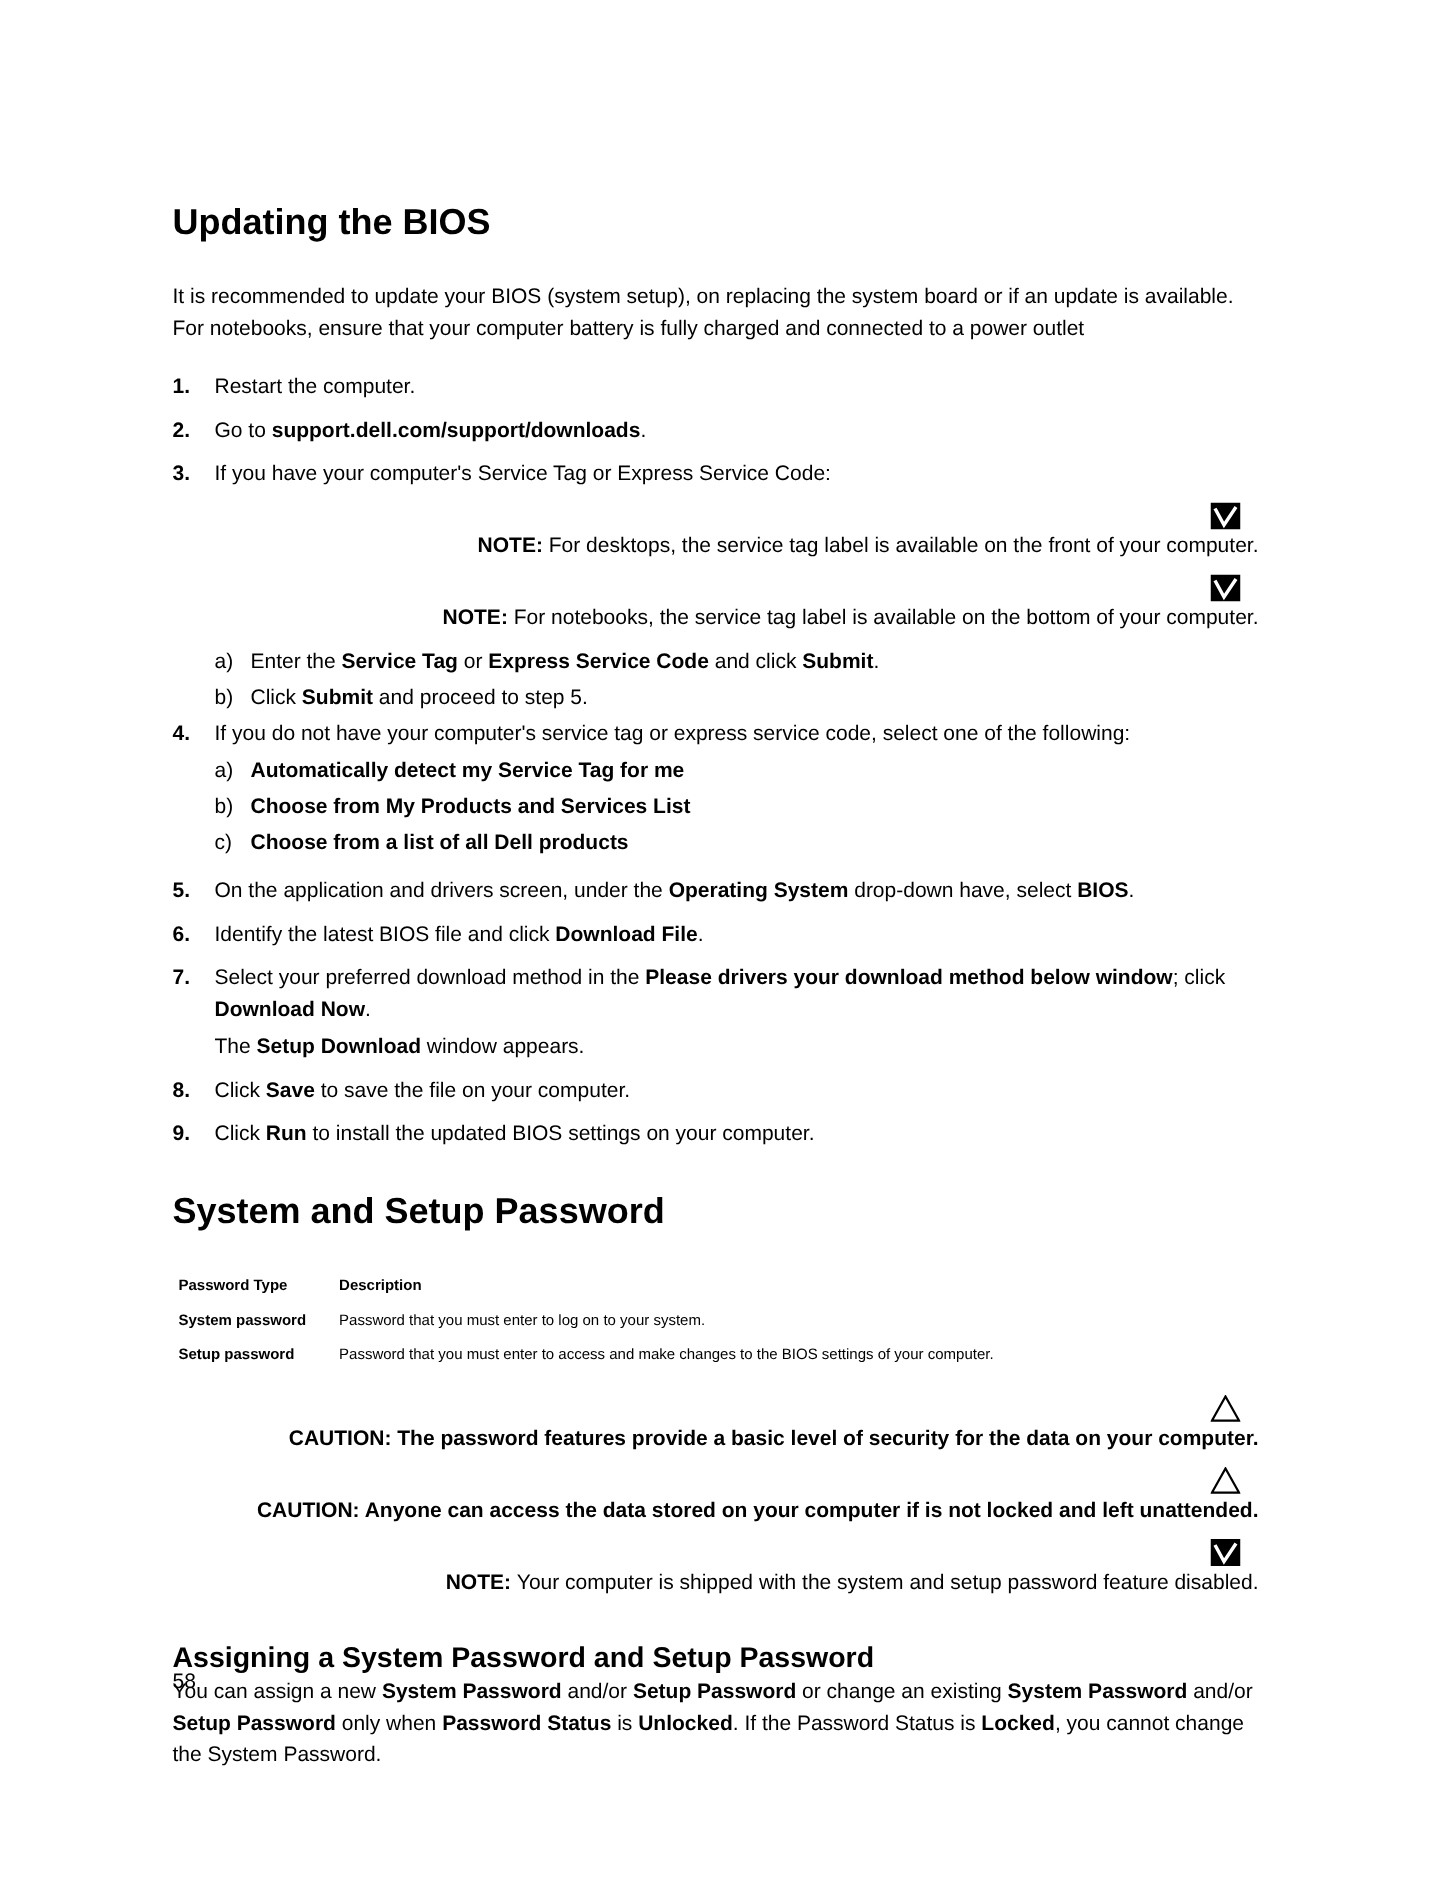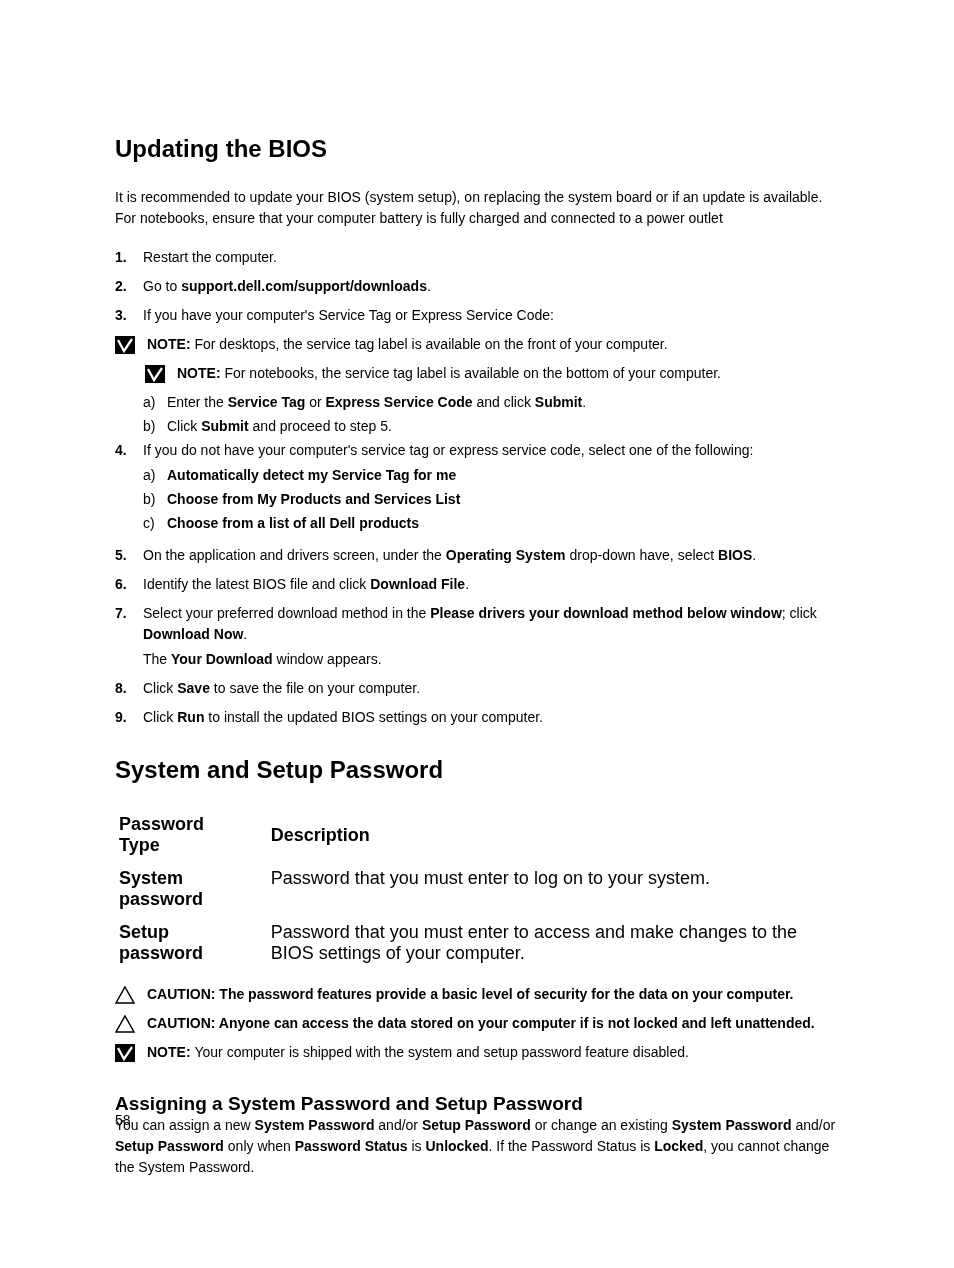--- a/index.html
+++ b/index.html
@@ -66,24 +66,25 @@
     flex-shrink: 0;
   }
   .sub-li .subcontent {
     flex: 1;
   }
   .indented-sub {
     margin-left: 28px;
   }
   .note-row {
     display: flex;
-    align-items: center;
+    align-items: flex-end;
     margin: 6px 0 8px 0;
     font-size: 14px;
     line-height: 1.5;
+    flex-direction: column;
   }
   .note-row.indented {
     margin-left: 30px;
   }
   .note-icon, .caution-icon {
     width: 20px;
     height: 18px;
     flex-shrink: 0;
     margin-right: 12px;
     margin-top: 1px;
@@ -93,21 +94,21 @@
   }
   .bold {
     font-weight: bold;
   }
   .note-icon svg, .caution-icon svg {
     width: 100%;
     height: 100%;
   }
   table.pwtable {
     border-collapse: collapse;
-    font-size: 18px;
+    font-size: 10px;
     margin: 0 0 14px 0;
   }
   table.pwtable th {
     text-align: left;
     font-weight: bold;
     padding: 6px 18px 6px 4px;
   }
   table.pwtable td {
     padding: 6px 18px 6px 4px;
     vertical-align: top;
@@ -224,21 +225,21 @@
       <div class="content">
         <span>Identify the latest BIOS file and click </span><span class="bold">Download File</span><span>.</span>
       </div>
     </div>
 
     <div class="li">
       <div class="num">7.</div>
       <div class="content">
         <span>Select your preferred download method in the </span><span class="bold">Please drivers your download method below window</span><span>; click </span><span class="bold">Download Now</span><span>.</span>
         <div class="after-list-line">
-          <span>The </span><span class="bold">Your Download</span><span> window appears.</span>
+          <span>The </span><span class="bold">Setup Download</span><span> window appears.</span>
         </div>
       </div>
     </div>
 
     <div class="li">
       <div class="num">8.</div>
       <div class="content">
         <span>Click </span><span class="bold">Save</span><span> to save the file on your computer.</span>
       </div>
     </div>

